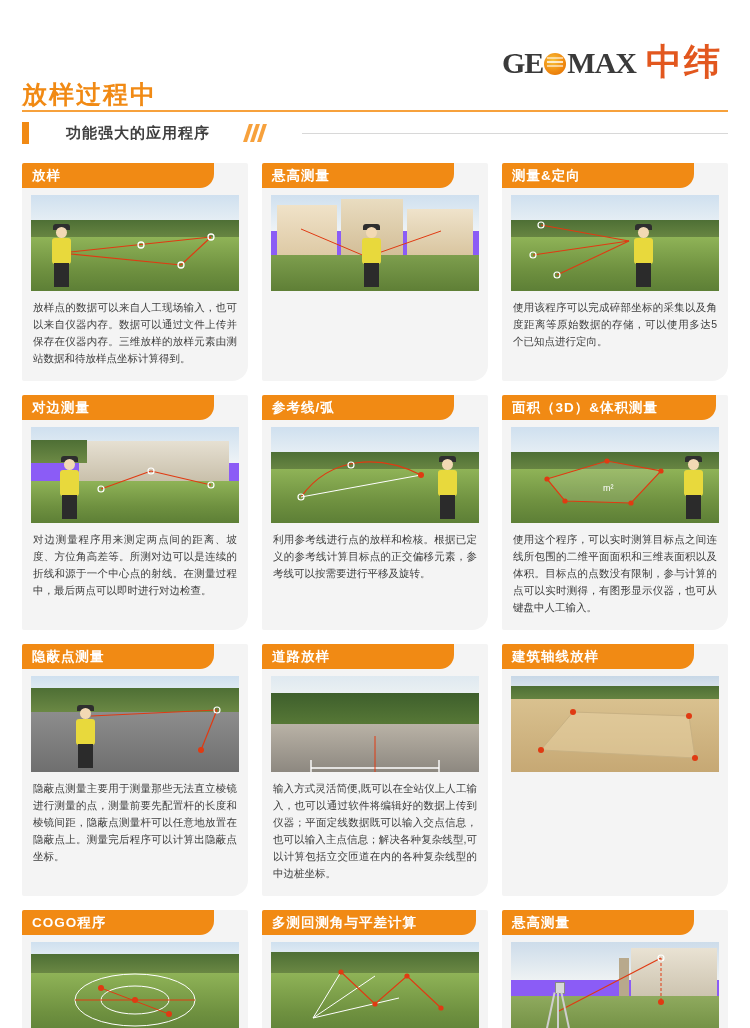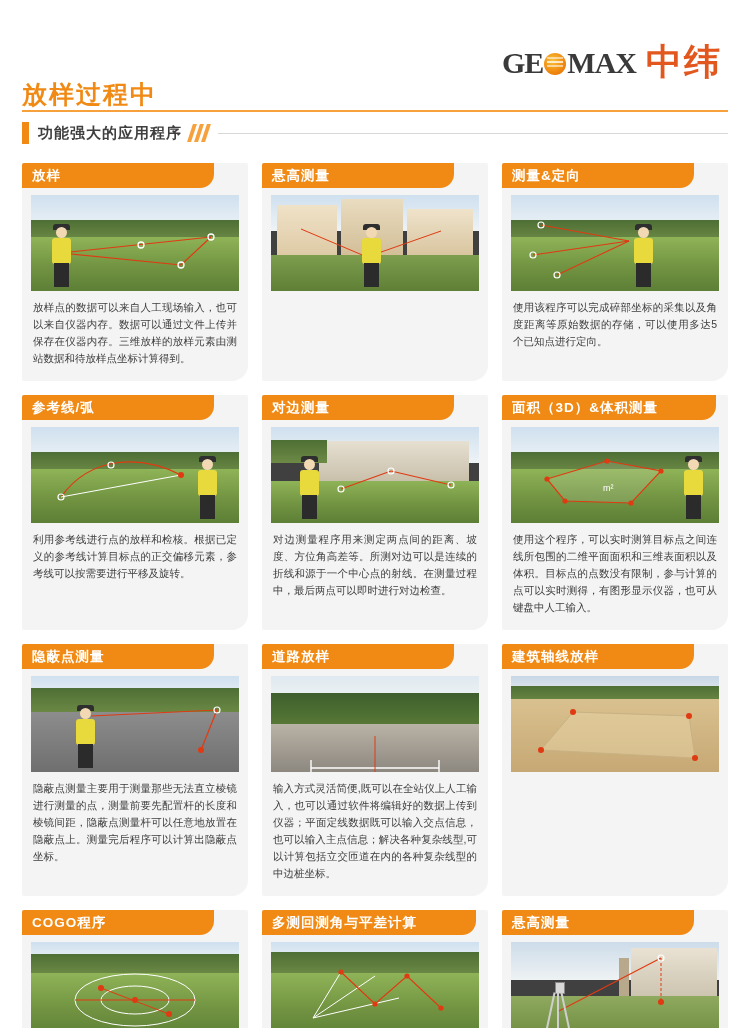--- a/index.html
+++ b/index.html
@@ -68,20 +68,21 @@
     left: 22px; top: 110px;
     width: 706px; height: 2px;
     background: #f7a13c;
   }
 
   .subtitle-row {
     position: absolute;
     left: 22px; top: 122px;
     display: flex; align-items: center;
     width: 706px;
+    gap: 28px;
   }
   .subtitle-bar {
     width: 7px; height: 22px;
     background: #f18a14;
     margin-right: 9px;
   }
   .subtitle-text {
     font-size: 15px;
     font-weight: bold;
     color: #3f3f3f;
@@ -136,21 +137,21 @@
     letter-spacing: 1px;
   }
   .card-head.wide { width: 214px; }
 
   .card-photo {
     width: 208px;
     height: 96px;
     margin: 7px auto 0 auto;
     position: relative;
     overflow: hidden;
-    background: #404040;
+    background: #8b5cf6;
   }
 
   .card-text {
     font-size: 10.5px;
     line-height: 1.62;
     color: #3d3d3d;
     padding: 8px 11px 10px 11px;
     text-align: justify;
   }
 
@@ -282,64 +283,64 @@
           <div class="hat"></div>
             <div class="head"></div>
             <div class="body"></div>
             <div class="legs"></div>
         </div>
       </div>
       <div class="card-text">使用该程序可以完成碎部坐标的采集以及角度距离等原始数据的存储，可以使用多达5个已知点进行定向。</div>
     </div>
 
     <div class="card">
+      <div class="card-head">对边测量</div>
+      <div class="card-photo">
+        <div class="sky"></div>
+        <div class="bldg" style="left:48px;top:14px;width:150px;height:40px;background:linear-gradient(#e6e0d2,#c9c0ab);"></div>
+        <div class="trees" style="top:14%;height:24%;left:0;width:56px;"></div>
+        <div class="field" style="top:56%;height:44%;"></div>
+        <svg class="overlay" viewBox="0 0 208 96" preserveAspectRatio="none">
+          <line x1="70" y1="62" x2="120" y2="44" stroke="#e03a12" stroke-width="1.2"></line>
+          <line x1="120" y1="44" x2="180" y2="58" stroke="#e03a12" stroke-width="1.2"></line>
+          <circle cx="70" cy="62" r="3" fill="none" stroke="#fff" stroke-width="1.2"></circle>
+          <circle cx="120" cy="44" r="3" fill="none" stroke="#fff" stroke-width="1.2"></circle>
+          <circle cx="180" cy="58" r="3" fill="none" stroke="#fff" stroke-width="1.2"></circle>
+        </svg>
+        <div class="surveyor" style="left:24px;">
+          <div class="hat"></div>
+            <div class="head"></div>
+            <div class="body"></div>
+            <div class="legs"></div>
+        </div>
+      </div>
+      <div class="card-text">对边测量程序用来测定两点间的距离、坡度、方位角高差等。所测对边可以是连续的折线和源于一个中心点的射线。在测量过程中，最后两点可以即时进行对边检查。</div>
+    </div>
+
+    <div class="card">
       <div class="card-head">参考线/弧</div>
       <div class="card-photo">
         <div class="sky"></div>
           <div class="trees"></div>
           <div class="field"></div>
         <svg class="overlay" viewBox="0 0 208 96" preserveAspectRatio="none">
           <path d="M30 70 C 60 28, 110 28, 150 48" fill="none" stroke="#e03a12" stroke-width="1.2"></path>
           <line x1="30" y1="70" x2="150" y2="48" stroke="#ffffff" stroke-width="1"></line>
           <circle cx="30" cy="70" r="3" fill="none" stroke="#fff" stroke-width="1.2"></circle>
           <circle cx="80" cy="38" r="3" fill="none" stroke="#fff" stroke-width="1.2"></circle>
           <circle cx="150" cy="48" r="3" fill="#e03a12"></circle>
         </svg>
         <div class="surveyor" style="left:162px;">
           <div class="hat"></div>
             <div class="head"></div>
             <div class="body"></div>
             <div class="legs"></div>
         </div>
       </div>
       <div class="card-text">利用参考线进行点的放样和检核。根据已定义的参考线计算目标点的正交偏移元素，参考线可以按需要进行平移及旋转。</div>
-    </div>
-
-    <div class="card">
-      <div class="card-head">对边测量</div>
-      <div class="card-photo">
-        <div class="sky"></div>
-        <div class="bldg" style="left:48px;top:14px;width:150px;height:40px;background:linear-gradient(#e6e0d2,#c9c0ab);"></div>
-        <div class="trees" style="top:14%;height:24%;left:0;width:56px;"></div>
-        <div class="field" style="top:56%;height:44%;"></div>
-        <svg class="overlay" viewBox="0 0 208 96" preserveAspectRatio="none">
-          <line x1="70" y1="62" x2="120" y2="44" stroke="#e03a12" stroke-width="1.2"></line>
-          <line x1="120" y1="44" x2="180" y2="58" stroke="#e03a12" stroke-width="1.2"></line>
-          <circle cx="70" cy="62" r="3" fill="none" stroke="#fff" stroke-width="1.2"></circle>
-          <circle cx="120" cy="44" r="3" fill="none" stroke="#fff" stroke-width="1.2"></circle>
-          <circle cx="180" cy="58" r="3" fill="none" stroke="#fff" stroke-width="1.2"></circle>
-        </svg>
-        <div class="surveyor" style="left:24px;">
-          <div class="hat"></div>
-            <div class="head"></div>
-            <div class="body"></div>
-            <div class="legs"></div>
-        </div>
-      </div>
-      <div class="card-text">对边测量程序用来测定两点间的距离、坡度、方位角高差等。所测对边可以是连续的折线和源于一个中心点的射线。在测量过程中，最后两点可以即时进行对边检查。</div>
     </div>
 
     <div class="card">
       <div class="card-head wide">面积（3D）&amp;体积测量</div>
       <div class="card-photo">
         <div class="sky"></div>
           <div class="trees"></div>
           <div class="field"></div>
         <svg class="overlay" viewBox="0 0 208 96" preserveAspectRatio="none">
           <polygon points="36,52 96,34 150,44 120,76 54,74" fill="rgba(255,255,255,0.12)" stroke="#e03a12" stroke-width="1.2"></polygon>

